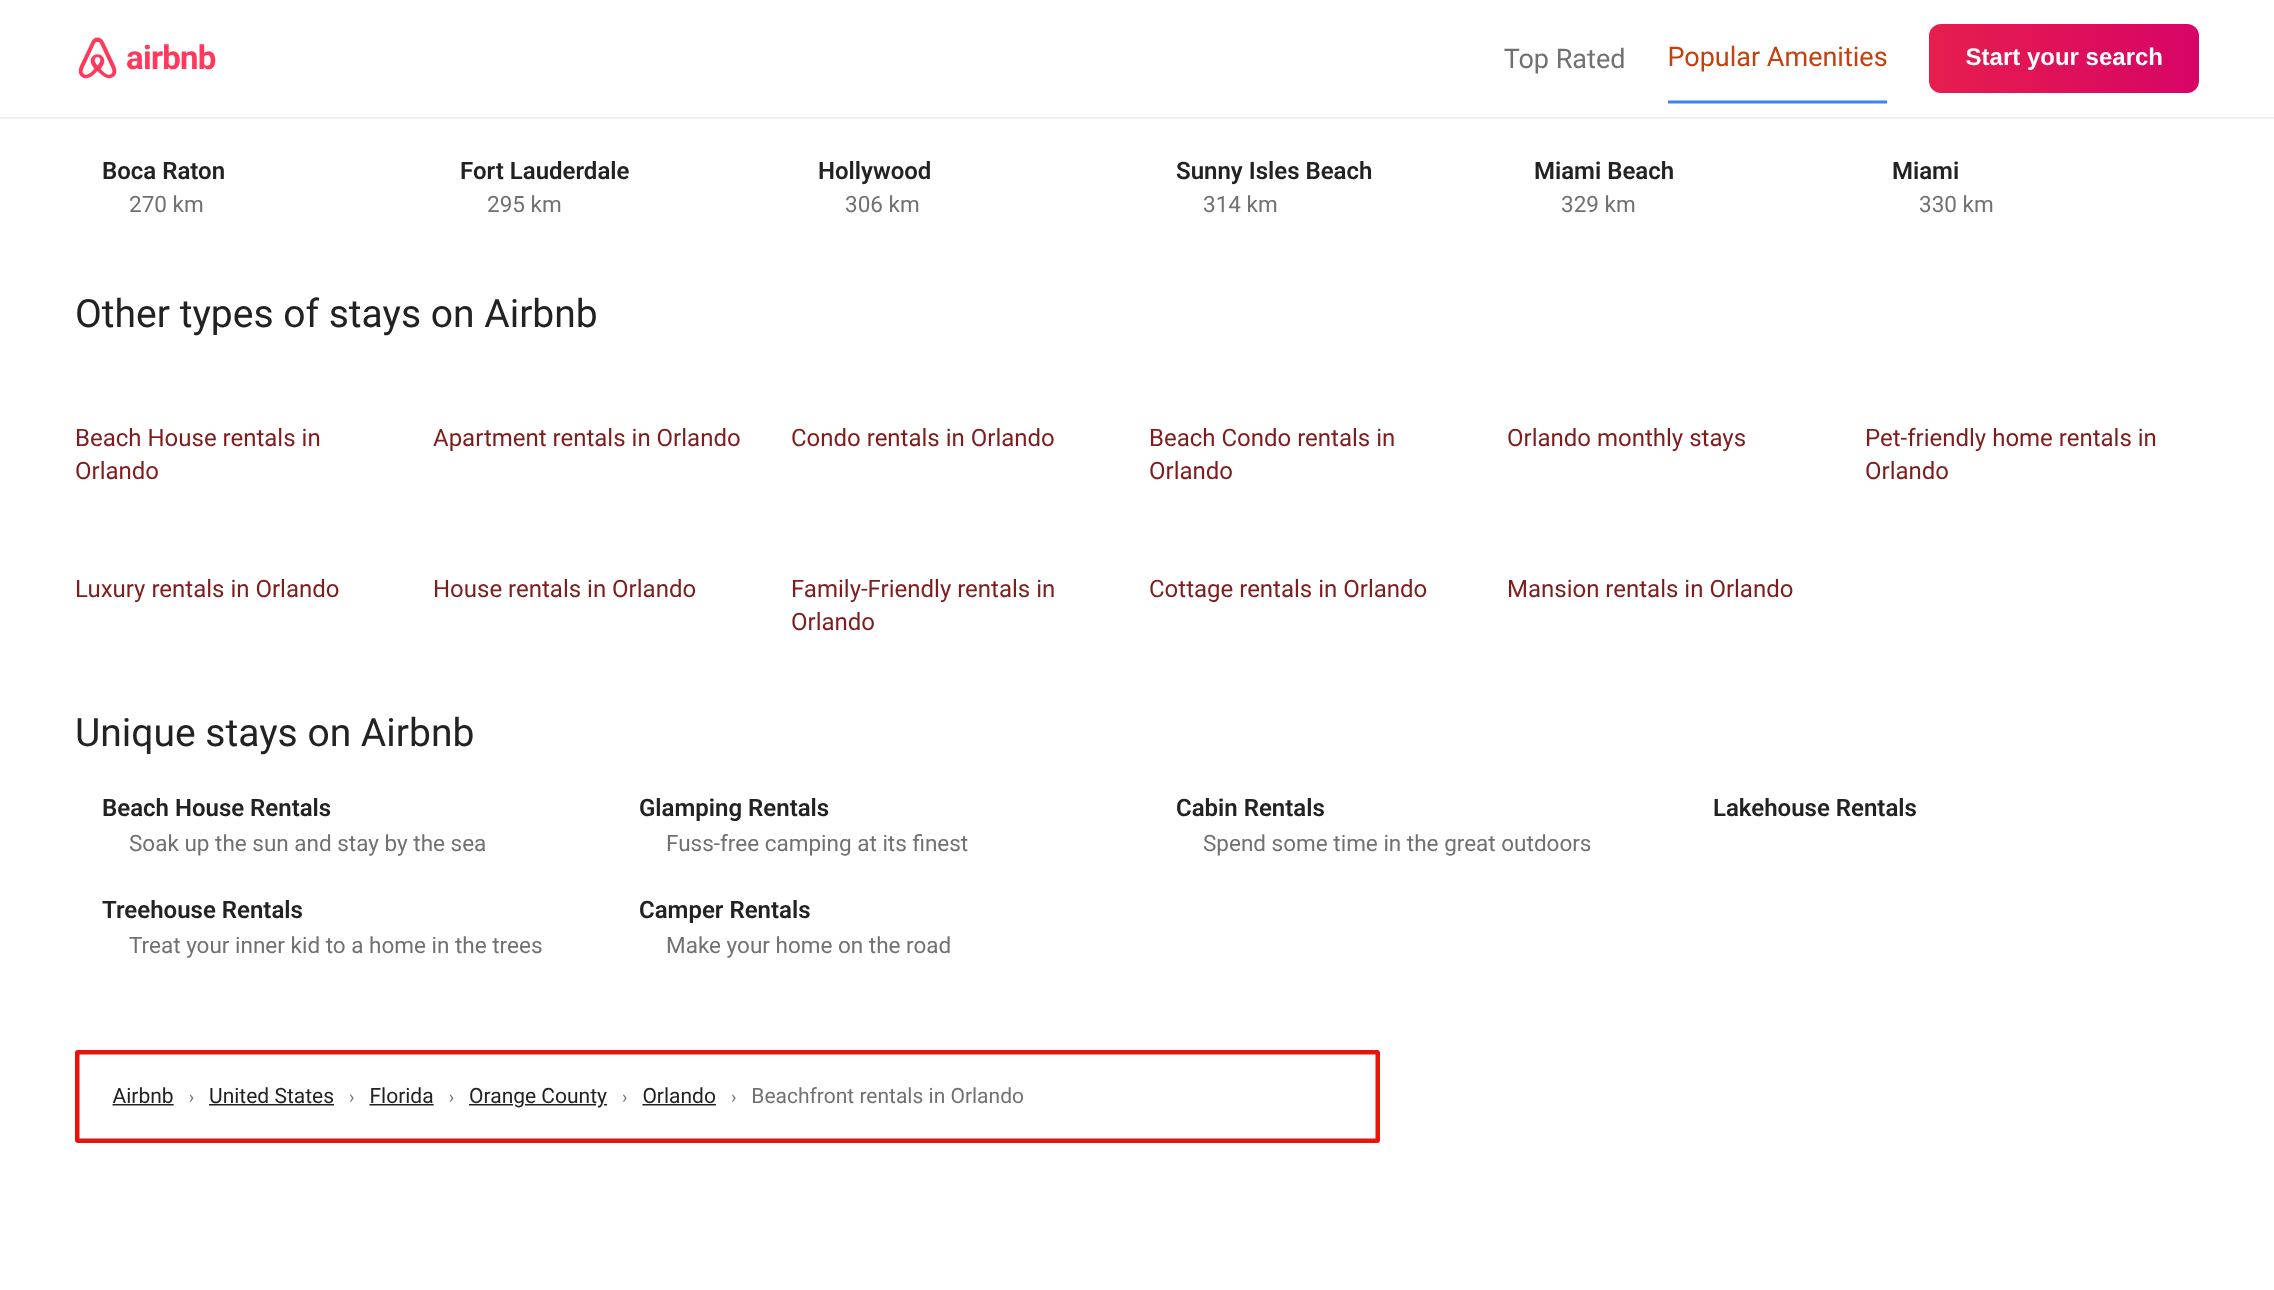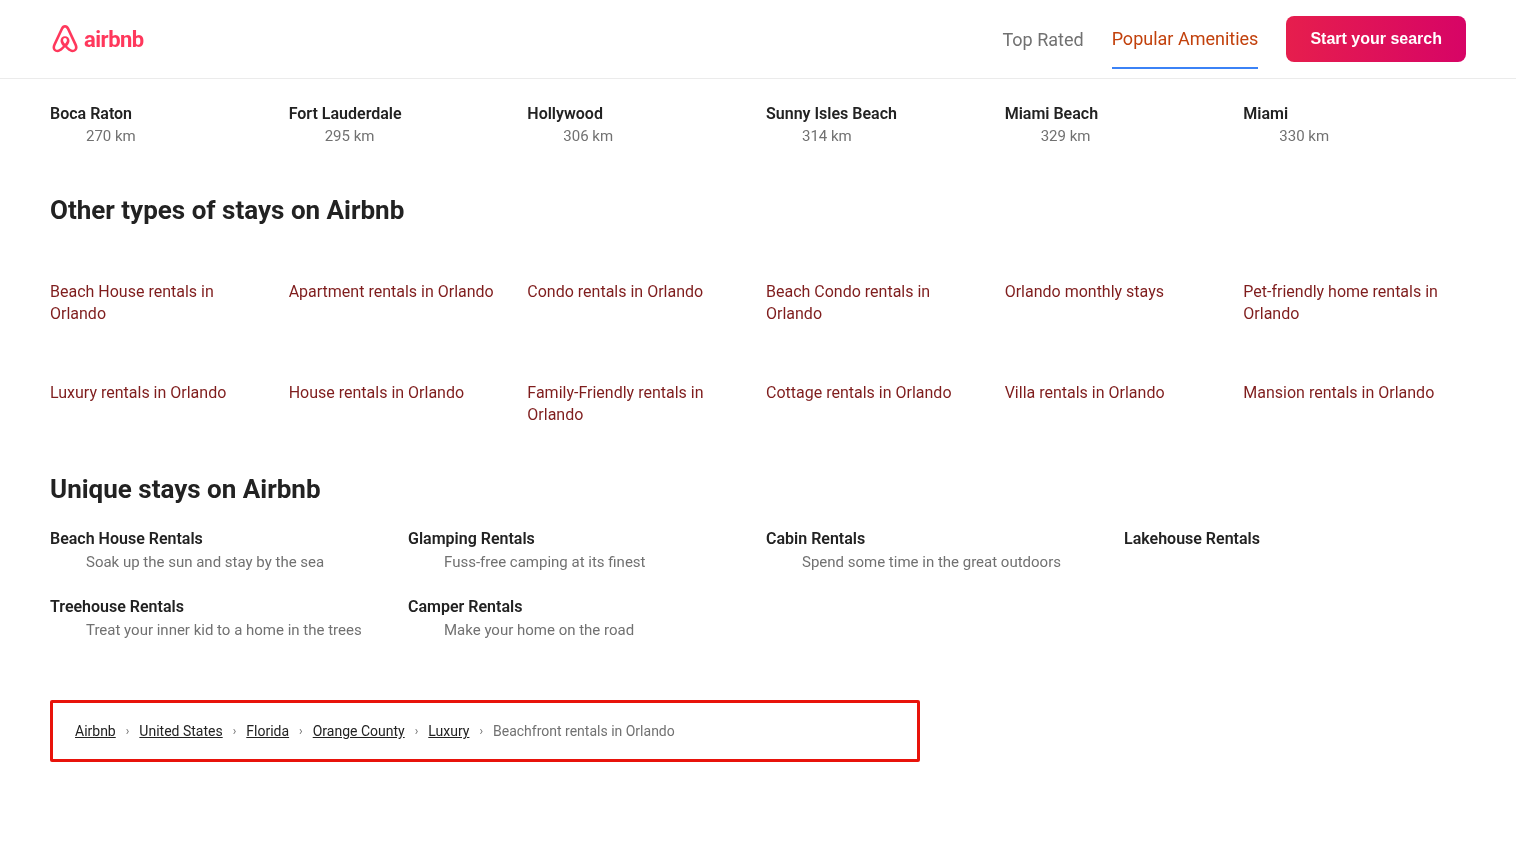--- a/index.html
+++ b/index.html
@@ -8,23 +8,23 @@
 .logo { display: flex; align-items: center; gap: 4px; color: #ff385c; }
 .logo-text { font-size: 22px; font-weight: 700; letter-spacing: -0.5px; }
 .nav-right { display: flex; align-items: center; gap: 28px; }
 .nav-link { color: #717171; font-size: 18px; font-weight: 400; text-decoration: none; cursor: pointer; padding-bottom: 18px; margin-bottom: -18px; }
 .nav-link.active { color: #c2410c; border-bottom: 2px solid #3b82f6; }
 .cta-button { background: linear-gradient(90deg, #e61e4d 0%, #d70466 100%); color: #fff; border: none; border-radius: 8px; padding: 14px 24px; font-size: 16px; font-weight: 600; cursor: pointer; }
 .content { padding: 24px 50px 40px; }
 .grid { display: grid; grid-template-columns: repeat(6, 1fr); gap: 24px 16px; margin-bottom: 48px; }
 .grid-4 { display: grid; grid-template-columns: repeat(4, 1fr); gap: 24px 16px; margin-bottom: 48px; }
 .dest-item { cursor: pointer; }
-.dest-name { font-size: 16px; font-weight: 600; color: #222; line-height: 1.4; }
+.dest-name { font-size: 16px; font-weight: 600; color: #222; line-height: 1.4; margin-left: 18px; }
 .dest-sub { font-size: 15px; color: #717171; margin-top: 2px; line-height: 1.3; margin-left: 36px; }
-.section-title { font-size: 26px; font-weight: 700; color: #222; margin-bottom: 24px; margin-top: 0; }
+.section-title { font-size: 26px; font-weight: 400; color: #222; margin-bottom: 24px; margin-top: 0; }
 .stay-link { font-size: 16px; font-weight: 400; color: #7f1d1d; cursor: pointer; line-height: 1.4; margin-top: 32px; }
 .breadcrumb-wrap { border: 3px solid #e8130b; padding: 20px 22px; display: inline-block; margin-top: 12px; min-width: 870px; border-radius: 2px; }
 .breadcrumb { display: flex; align-items: center; gap: 10px; font-size: 14px; color: #222; flex-wrap: wrap; }
 .breadcrumb a { color: #222; text-decoration: underline; cursor: pointer; }
 .breadcrumb .sep { color: #717171; font-size: 12px; }
 .breadcrumb .current { color: #717171; }
 </style>
 </head>
 <body>
 
@@ -76,21 +76,20 @@
       <div class="stay-link">Beach House rentals in Orlando</div>
       <div class="stay-link">Apartment rentals in Orlando</div>
       <div class="stay-link">Condo rentals in Orlando</div>
       <div class="stay-link">Beach Condo rentals in Orlando</div>
       <div class="stay-link">Orlando monthly stays</div>
       <div class="stay-link">Pet-friendly home rentals in Orlando</div>
       <div class="stay-link">Luxury rentals in Orlando</div>
       <div class="stay-link">House rentals in Orlando</div>
       <div class="stay-link">Family-Friendly rentals in Orlando</div>
       <div class="stay-link">Cottage rentals in Orlando</div>
-      <div class="stay-link">Villa rentals in Orlando</div>
       <div class="stay-link">Mansion rentals in Orlando</div>
     </div>
 
   <h2 class="section-title">Unique stays on Airbnb</h2>
   <div class="grid-4" id="unique-grid">
       <div class="dest-item">
         <div class="dest-name">Beach House Rentals</div>
         <div class="dest-sub">Soak up the sun and stay by the sea</div>
       </div>
       <div class="dest-item">
@@ -117,19 +116,19 @@
   <div class="breadcrumb-wrap">
     <nav class="breadcrumb" id="breadcrumb">
         <a>Airbnb</a>
         <span class="sep">›</span>
         <a>United States</a>
         <span class="sep">›</span>
         <a>Florida</a>
         <span class="sep">›</span>
         <a>Orange County</a>
         <span class="sep">›</span>
-        <a>Luxury</a>
+        <a>Orlando</a>
         <span class="sep">›</span>
         <span class="current">Beachfront rentals in Orlando</span>
       </nav>
   </div>
 
 </div>
 
 </body></html>

